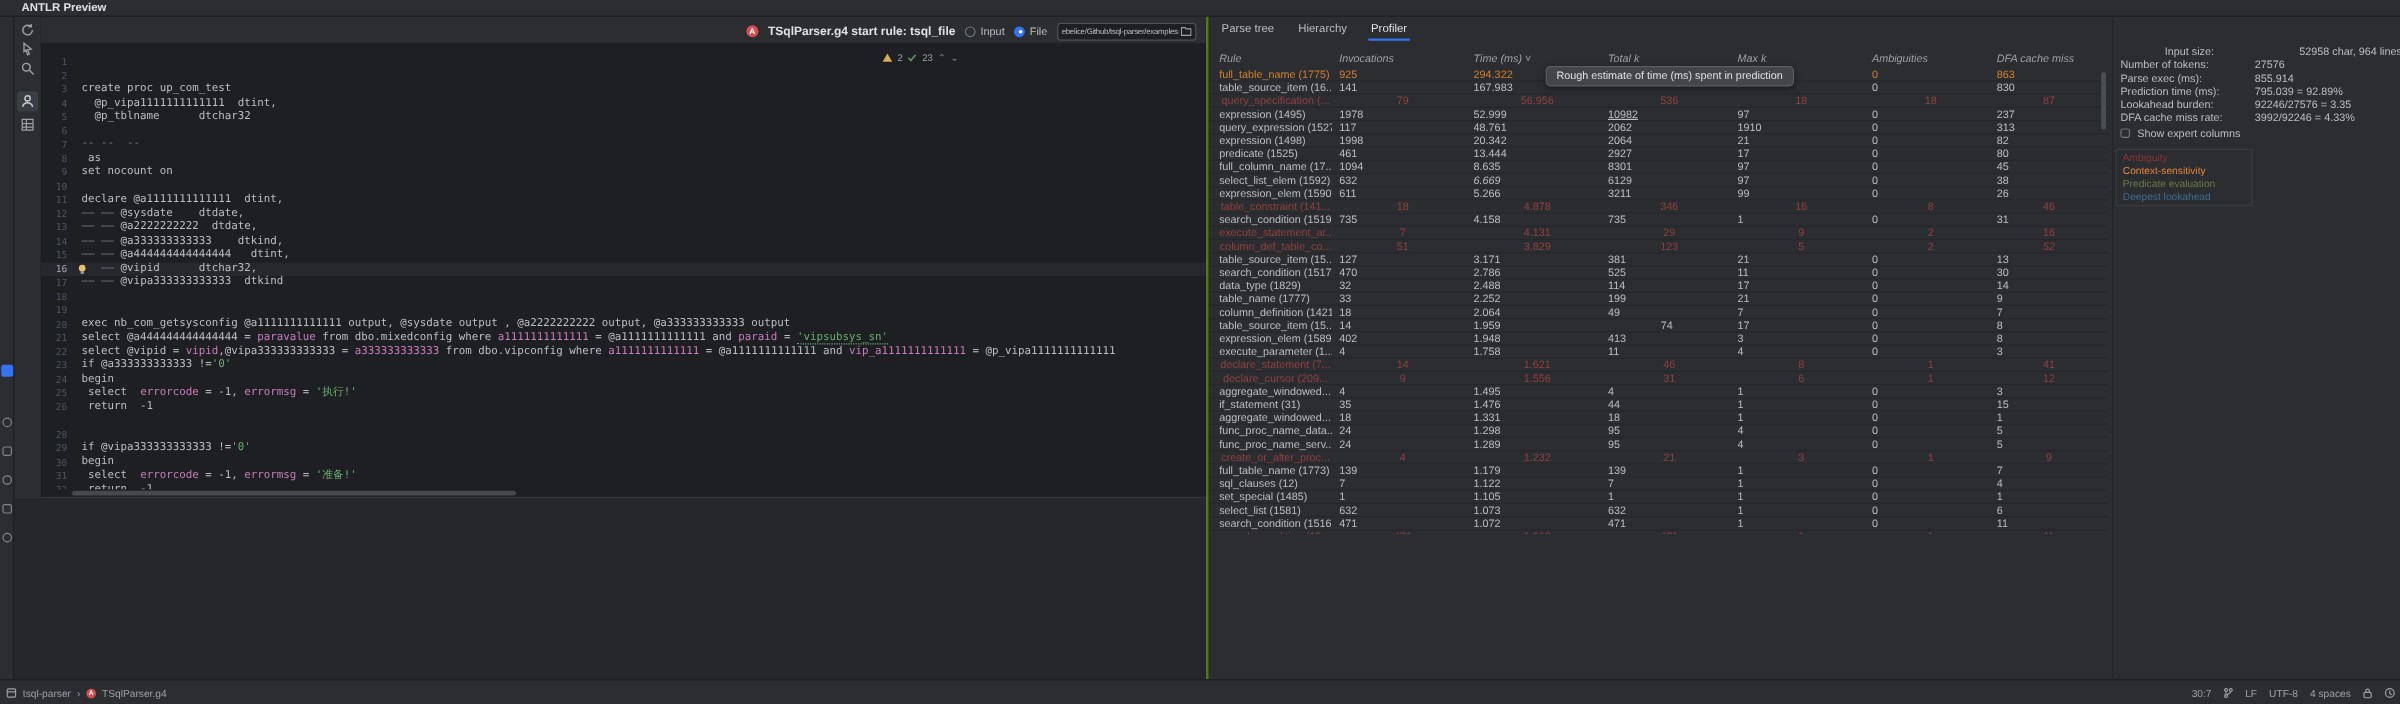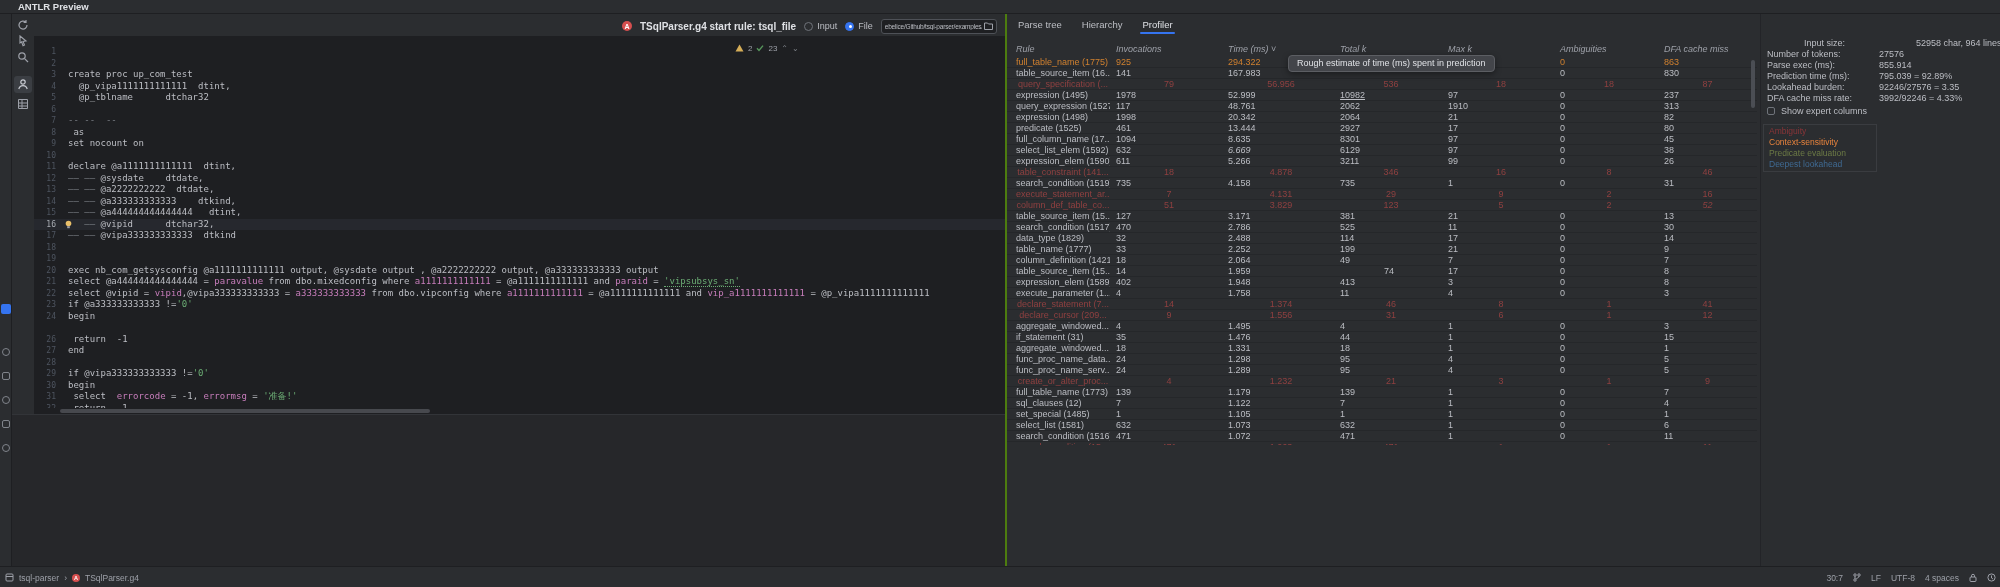--- a/index.html
+++ b/index.html
@@ -175,22 +175,22 @@
         <rect x="3.2" y="6.2" width="2.6" height="2" fill="#9da0a8"></rect>
       </svg><span class="ed-code"><span class="sc">   —— </span><span class="sd">@vipid      dtchar32,</span></span></div>
     <div class="ed-line" style="top: 193px;"><span class="ed-num">17</span><span class="ed-code"><span class="sc">—— —— </span><span class="sd">@vipa333333333333  dtkind</span></span></div>
     <div class="ed-line" style="top: 204.5px;"><span class="ed-num">18</span><span class="ed-code"></span></div>
     <div class="ed-line" style="top: 216px;"><span class="ed-num">19</span><span class="ed-code"></span></div>
     <div class="ed-line" style="top: 227.5px;"><span class="ed-num">20</span><span class="ed-code"><span class="sd">exec nb_com_getsysconfig @a1111111111111 output, @sysdate output , @a2222222222 output, @a333333333333 output</span></span></div>
     <div class="ed-line" style="top: 239px;"><span class="ed-num">21</span><span class="ed-code"><span class="sd">select @a444444444444444 = </span><span class="sp">paravalue</span><span class="sd"> from dbo.mixedconfig where </span><span class="sp">a1111111111111</span><span class="sd"> = @a1111111111111 and </span><span class="sp">paraid</span><span class="sd"> = </span><span class="ssu">'vipsubsys_sn'</span></span></div>
     <div class="ed-line" style="top: 250.5px;"><span class="ed-num">22</span><span class="ed-code"><span class="sd">select @vipid = </span><span class="sp">vipid</span><span class="sd">,@vipa333333333333 = </span><span class="sp">a333333333333</span><span class="sd"> from dbo.vipconfig where </span><span class="sp">a1111111111111</span><span class="sd"> = @a1111111111111 and </span><span class="sp">vip_a1111111111111</span><span class="sd"> = @p_vipa1111111111111</span></span></div>
     <div class="ed-line" style="top: 262px;"><span class="ed-num">23</span><span class="ed-code"><span class="sd">if @a333333333333 !=</span><span class="ss">'0'</span></span></div>
     <div class="ed-line" style="top: 273.5px;"><span class="ed-num">24</span><span class="ed-code"><span class="sd">begin</span></span></div>
+    <div class="ed-line" style="top: 285px;"><span class="ed-num">25</span><span class="ed-code"><span class="sd"> select  </span><span class="sp">errorcode</span><span class="sd"> = -1, </span><span class="sp">errormsg</span><span class="sd"> = </span><span class="ss">'执行!'</span></span></div>
     <div class="ed-line" style="top: 296.5px;"><span class="ed-num">26</span><span class="ed-code"><span class="sd"> return  -1</span></span></div>
-    <div class="ed-line" style="top: 308px;"><span class="ed-num">27</span><span class="ed-code"><span class="sd">end</span></span></div>
     <div class="ed-line" style="top: 319.5px;"><span class="ed-num">28</span><span class="ed-code"></span></div>
     <div class="ed-line" style="top: 331px;"><span class="ed-num">29</span><span class="ed-code"><span class="sd">if @vipa333333333333 !=</span><span class="ss">'0'</span></span></div>
     <div class="ed-line" style="top: 342.5px;"><span class="ed-num">30</span><span class="ed-code"><span class="sd">begin</span></span></div>
     <div class="ed-line" style="top: 354px;"><span class="ed-num">31</span><span class="ed-code"><span class="sd"> select  </span><span class="sp">errorcode</span><span class="sd"> = -1, </span><span class="sp">errormsg</span><span class="sd"> = </span><span class="ss">'准备!'</span></span></div>
     <div class="ed-line" style="top: 365.5px;"><span class="ed-num">32</span><span class="ed-code"><span class="sd"> return  -1</span></span></div>
   </div>
 <div class="abs" id="inspections">
   <svg width="9" height="8" viewBox="0 0 9 8">
       <path d="M4.5.5L8.5 7.5H.5z" fill="#d6ae58"></path>
     </svg>
@@ -417,21 +417,21 @@
         <span class="tc" style="left: 109px; width: 106px;">4</span>
         <span class="tc" style="left: 221px; width: 106px;">1.758</span>
         <span class="tc" style="left: 333px; width: 102px;">11</span>
         <span class="tc" style="left: 441px; width: 106px;">4</span>
         <span class="tc" style="left: 553px; width: 98px;">0</span>
         <span class="tc" style="left: 657px; width: 87px;">3</span>
       </div>
       <div class="trow amb" style="top: 242px;">
         <span class="tc" style="left: 9px; width: 94px;">declare_statement (7...</span>
         <span class="tc" style="left: 109px; width: 106px;">14</span>
-        <span class="tc" style="left: 221px; width: 106px;">1.374</span>
+        <span class="tc" style="left: 221px; width: 106px;">1.621</span>
         <span class="tc" style="left: 333px; width: 102px;">46</span>
         <span class="tc" style="left: 441px; width: 106px;">8</span>
         <span class="tc" style="left: 553px; width: 98px;">1</span>
         <span class="tc" style="left: 657px; width: 87px;">41</span>
       </div>
       <div class="trow amb" style="top: 253px;">
         <span class="tc" style="left: 9px; width: 94px;">declare_cursor (209...</span>
         <span class="tc" style="left: 109px; width: 106px;">9</span>
         <span class="tc" style="left: 221px; width: 106px;">1.556</span>
         <span class="tc" style="left: 333px; width: 102px;">31</span>

